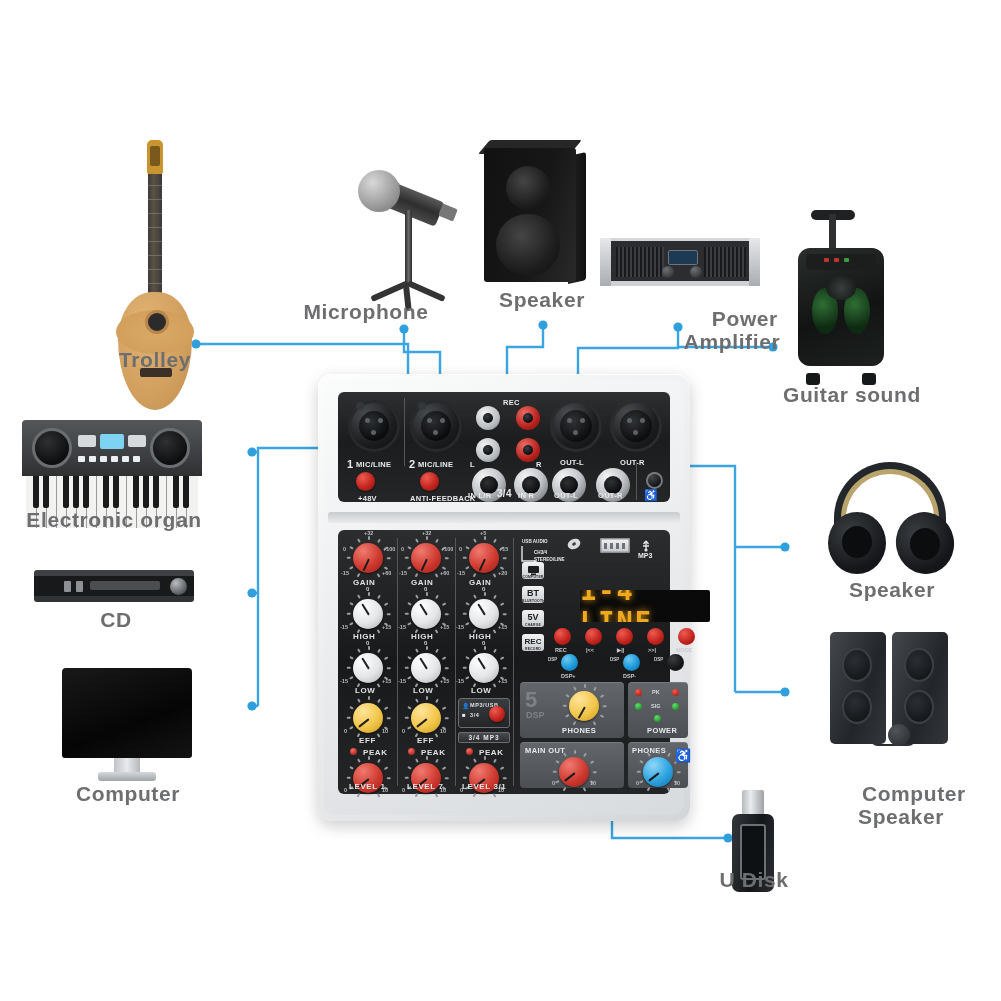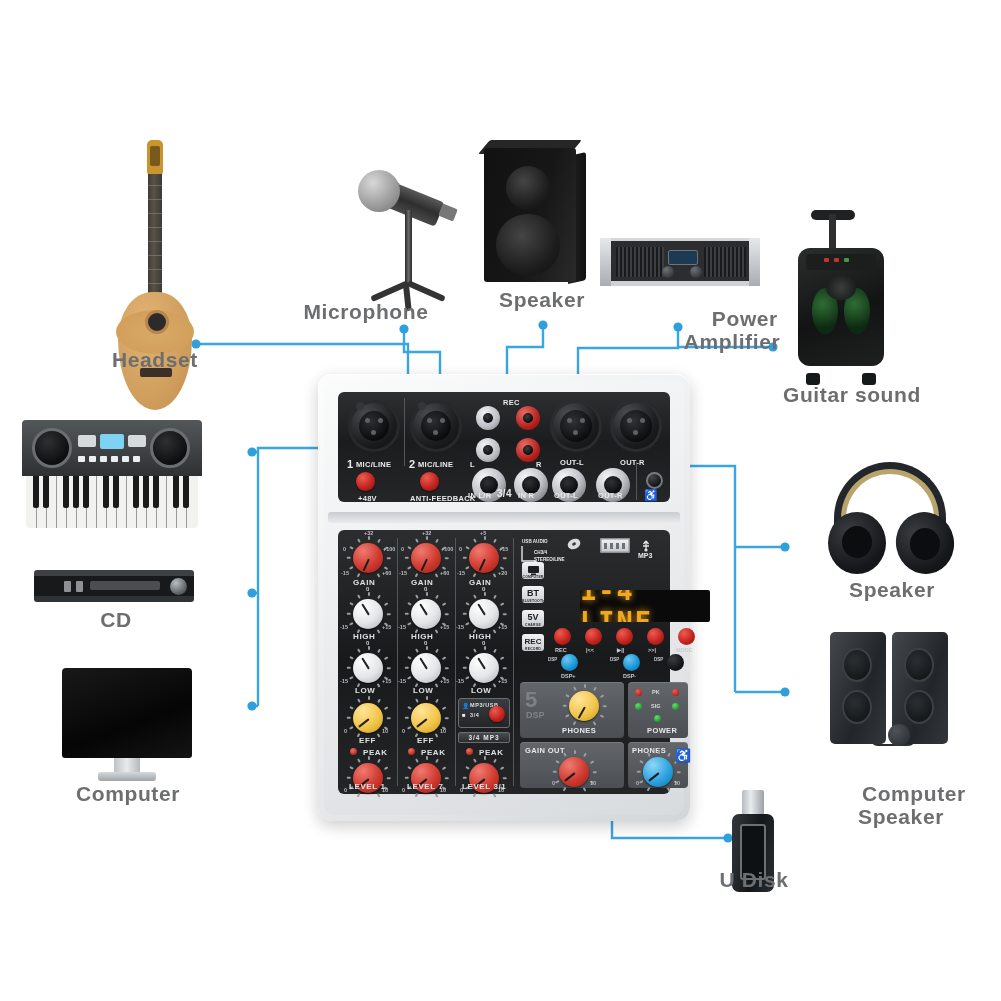--- a/index.html
+++ b/index.html
@@ -308,21 +308,21 @@
     </g>
   </svg>
 
   <div class="dev" style="left:110px; top:140px; width:90px; height:272px;">
     <div class="g-neck"></div>
       <div class="g-head"></div>
     <div class="g-body"></div>
       <div class="g-hole" style="left:35px; top:170px;"></div>
     <div class="g-brg" style="left:30px; top:228px;"></div>
   </div>
-  <div class="lbl" style="left:78px; top:348px; width:154px;">Headset</div>
+  <div class="lbl" style="left:78px; top:348px; width:154px;">Trolley</div>
 
   <div class="dev" style="left:340px; top:168px; width:130px; height:130px;">
     <div class="m-body"></div>
       <div class="m-ring"></div>
       <div class="m-tip"></div>
     <div class="m-caps"></div>
     <div class="m-pole"></div>
     <div class="m-leg" style="left:68px; top:112px; width:40px; transform:rotate(24deg);"></div>
     <div class="m-leg" style="left:68px; top:112px; width:40px; transform:rotate(156deg);"></div>
     <div class="m-leg" style="left:66px; top:114px; width:26px; transform:rotate(84deg);"></div>
@@ -405,20 +405,21 @@
       <div class="eo-bk" style="left:51px; top:56px;"></div>
     <div class="eo-bk" style="left:61px; top:56px;"></div>
       <div class="eo-bk" style="left:81px; top:56px;"></div>
     <div class="eo-bk" style="left:91px; top:56px;"></div>
       <div class="eo-bk" style="left:111px; top:56px;"></div>
     <div class="eo-bk" style="left:121px; top:56px;"></div>
       <div class="eo-bk" style="left:131px; top:56px;"></div>
     <div class="eo-bk" style="left:151px; top:56px;"></div>
       <div class="eo-bk" style="left:161px; top:56px;"></div>
   </div>
+  <div class="lbl" style="left:14px; top:508px; width:200px;">Electronic organ</div>
 
   <div class="dev" style="left:34px; top:570px; width:162px; height:34px;">
     <div class="cd-body"></div>
       <div class="cd-tray"></div>
     <div class="cd-btn" style="left:30px;"></div>
       <div class="cd-btn" style="left:42px;"></div>
     <div class="cd-dial"></div>
   </div>
   <div class="lbl" style="left:54px; top:608px; width:124px;">CD</div>
 
@@ -965,21 +966,21 @@
           <div class="statled pk" style="left:44px; top:7px;"></div>
           <div class="stlab" style="left:24px; top:7px;">PK</div>
           <div class="statled sig" style="left:7px; top:21px;"></div>
           <div class="statled sig" style="left:44px; top:21px;"></div>
           <div class="stlab" style="left:23px; top:21px;">SIG</div>
           <div class="statled pwr" style="left:26px; top:33px;"></div>
           <div class="sp-lab" style="left:19px; top:44px;">POWER</div>
         </div>
 
         <div class="subpanel" style="left:182px; top:212px; width:104px; height:46px;">
-          <div class="sp-lab" style="left:5px; top:4px;">GAIN OUT</div>
+          <div class="sp-lab" style="left:5px; top:4px;">MAIN OUT</div>
           <div class="ticks" style="left:32px; top:8px;">
             <i style="transform:rotate(-150deg)"></i>
               <i style="transform:rotate(-120deg)"></i>
               <i style="transform:rotate(-90deg)"></i>
             <i style="transform:rotate(-60deg)"></i>
               <i style="transform:rotate(-30deg)"></i>
               <i style="transform:rotate(0deg)"></i>
             <i style="transform:rotate(30deg)"></i>
               <i style="transform:rotate(60deg)"></i>
               <i style="transform:rotate(90deg)"></i>

